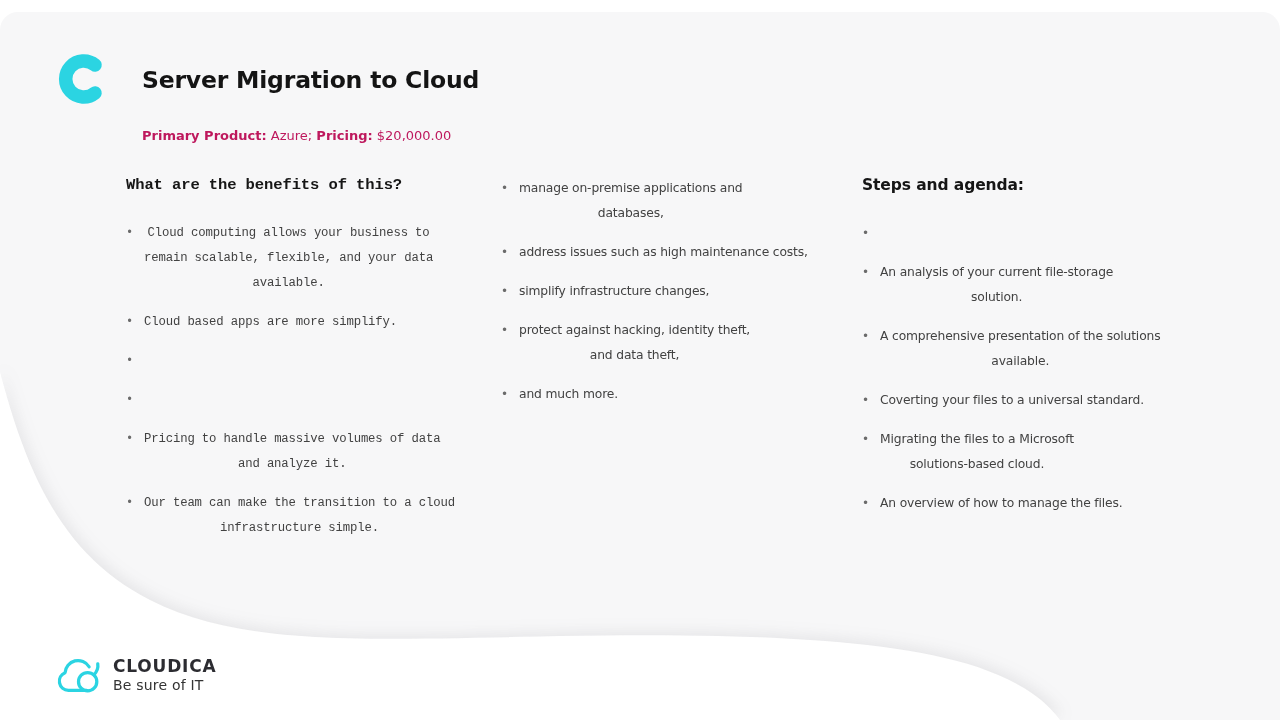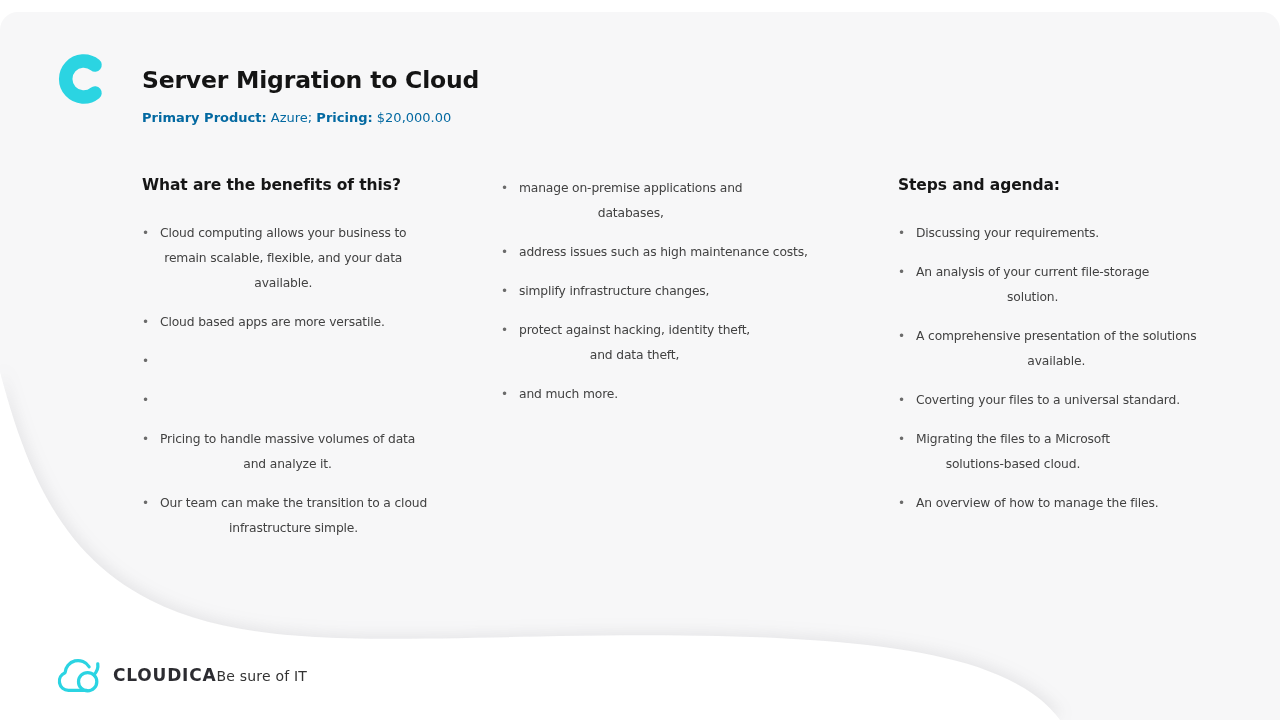--- a/index.html
+++ b/index.html
@@ -32,50 +32,50 @@
   .wave path { filter: drop-shadow(3px -4px 7px rgba(90,90,100,0.10)); }
 
   
   .c-logo { position: absolute; left: 56px; top: 50px; }
   .page-title {
     position: absolute; left: 142px; top: 66px;
     font-size: 23.5px; font-weight: 700; color: #141414;
     letter-spacing: -0.2px; white-space: pre;
   }
   .page-meta {
-    position: absolute; left: 142px; top: 110px;
-    font-size: 13px; color: #0369a1; white-space: pre;
+    position: absolute; left: 142px; top: 128px;
+    font-size: 13px; color: #be185d; white-space: pre;
   }
   .page-meta .b { font-weight: 700; }
 
   
   .col { position: absolute; top: 176px; }
-  .col-0 { left: 142px; }
+  .col-0 { left: 126px; font-family: Liberation Mono, monospace; }
   .col-1 { left: 501px; }
-  .col-2 { left: 862px; margin-left: 36px; }
+  .col-2 { left: 862px; }
   .col h3 {
     margin: 0 0 27px 0;
     font-size: 15.5px; font-weight: 700; color: #161616;
     letter-spacing: -0.1px; white-space: pre;
   }
   .col ul { margin: 0; padding: 0; list-style: none; }
   .col li { display: flex; margin: 0 0 14px 0; }
   .col li .dot {
     width: 18px; flex: 0 0 18px;
     color: #6b6b6b; font-size: 12px; line-height: 25px;
   }
   .col li .txt {
     font-size: 12.3px; line-height: 25px; color: #424242;
     letter-spacing: -0.15px; white-space: pre; text-align: center;
   }
 
   
   .brand { position: absolute; left: 54px; top: 650px; display: flex; align-items: center; }
   .brand .cloud { margin-right: 9px; }
-  .brand .words { display: flex; flex-direction: row; }
+  .brand .words { display: flex; flex-direction: column; }
   .brand .name {
     font-size: 17px; font-weight: 700; color: #2c2c31; letter-spacing: 0.8px;
     line-height: 18px; white-space: pre;
   }
   .brand .tag {
     font-size: 14px; color: #333333; letter-spacing: 0.2px; margin-top: 2px; white-space: pre;
   }
 </style>
 </head>
 <body>
@@ -106,21 +106,21 @@
     <ul>
   <li>
     <span class="dot">•</span>
     <span class="txt">Cloud computing allows your business to
 remain scalable, flexible, and your data
 available.</span>
   </li>
 
   <li>
     <span class="dot">•</span>
-    <span class="txt">Cloud based apps are more versatile.</span>
+    <span class="txt">Cloud based apps are more simplify.</span>
   </li>
 
   <li>
     <span class="dot">•</span>
   </li>
 
   <li>
     <span class="dot">•</span>
   </li>
 
@@ -167,21 +167,20 @@
     <span class="txt">and much more.</span>
   </li>
 </ul>
   </section>
 
   <section class="col col-2">
     <h3>Steps and agenda:</h3>
     <ul>
   <li>
     <span class="dot">•</span>
-    <span class="txt">Discussing your requirements.</span>
   </li>
 
   <li>
     <span class="dot">•</span>
     <span class="txt">An analysis of your current file-storage
 solution.</span>
   </li>
 
   <li>
     <span class="dot">•</span>

